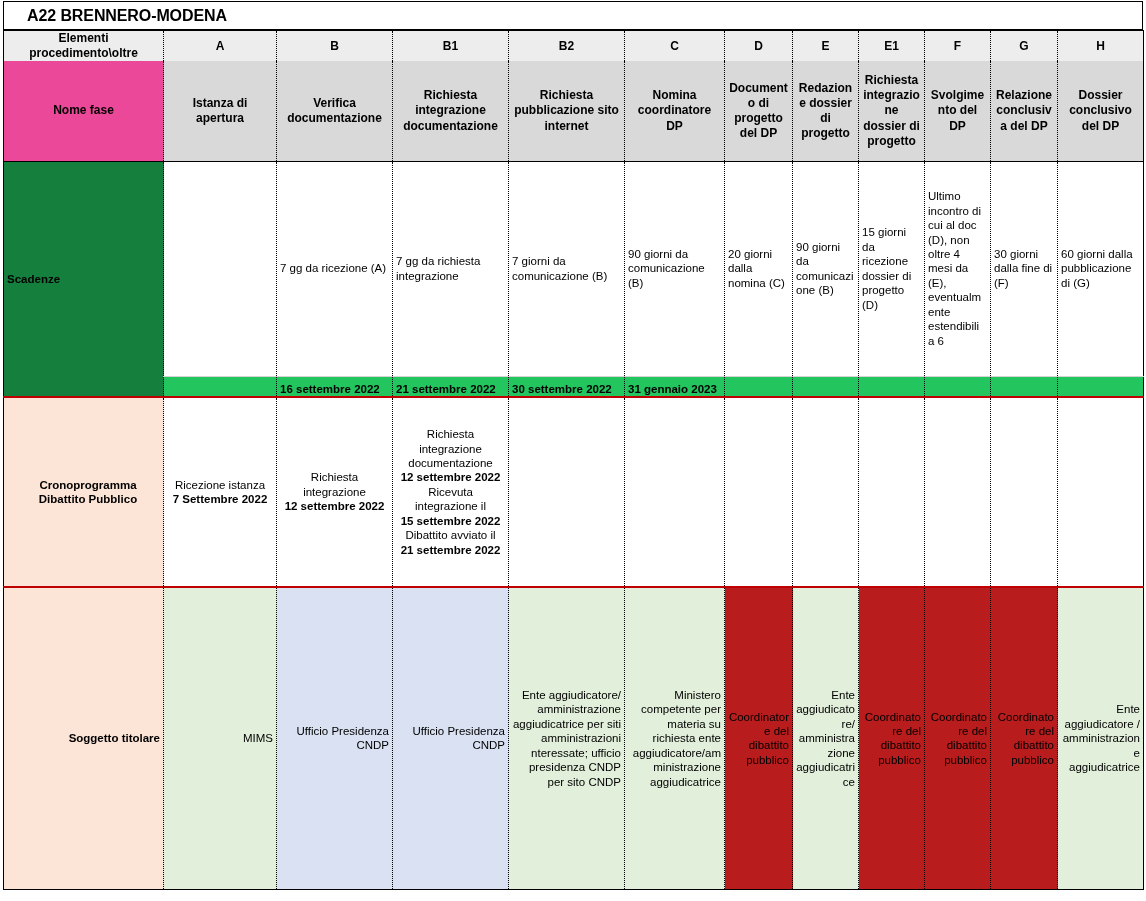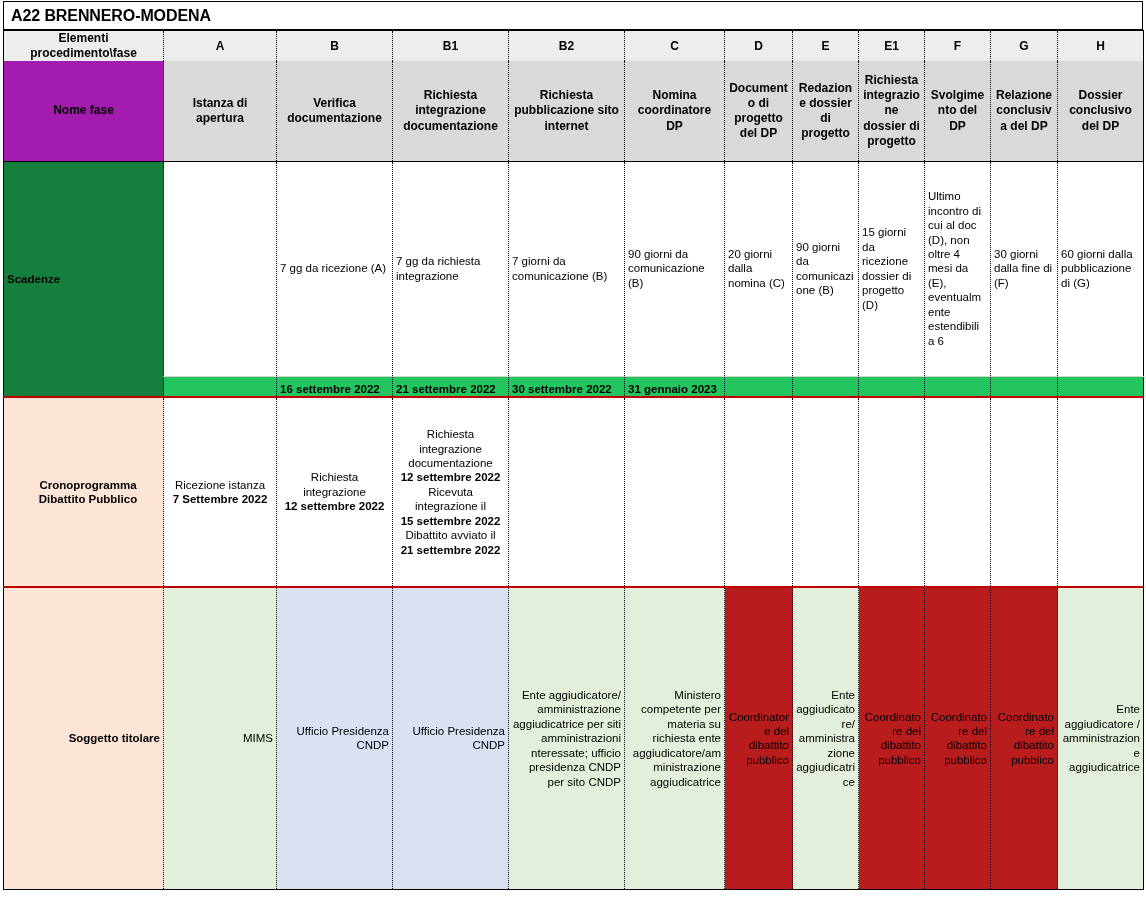--- a/index.html
+++ b/index.html
@@ -15,21 +15,21 @@
     box-sizing:border-box;
     overflow:hidden;
   }
   
   .title-bar{
     box-sizing:border-box;
     height:29px;
     border:1px solid #000;
     border-bottom:1px solid #000;
     display:flex;align-items:center;
-    padding-left:7px;
+    padding-left:23px;
     background:#fff;
     margin:1px 3px 0 3px;
   }
   .title-bar .title-text{
     font-size:16px;font-weight:bold;letter-spacing:-0.1px;
   }
   
   table.grid{
     border-collapse:collapse;
     table-layout:fixed;
@@ -61,21 +61,21 @@
     background:#D9D9D9;
     text-align:center;
     font-weight:bold;
     font-size:12px;
     height:100px;
     border-bottom:1.6px solid #000;
   }
   tr.hdr1 td.rowlabel, tr.hdr2 td.rowlabel{
     background:#EDEDED;
   }
-  tr.hdr2 td.rowlabel{background:#a21caf;}
+  tr.hdr2 td.rowlabel{background:#ec4899;}
   td.rowlabel{
     border-left:1px solid #000;
     border-right:1px solid #000;
     text-align:center;
     font-weight:bold;
     font-size:12px;
   }
   
   tr.scad td{
     background:#fff;
@@ -147,21 +147,21 @@
       <col style="width:68px">
       <col style="width:66px">
       <col style="width:66px">
       <col style="width:66px">
       <col style="width:67px">
       <col style="width:86px">
     </colgroup>
 
     <tbody>
         <tr class="hdr1">
-      <td class="rowlabel">Elementi procedimento\fase</td>
+      <td class="rowlabel">Elementi procedimento\oltre</td>
       <td>A</td>
       <td>B</td>
       <td>B1</td>
       <td>B2</td>
       <td>C</td>
       <td>D</td>
       <td>E</td>
       <td>E1</td>
       <td>F</td>
       <td>G</td>

